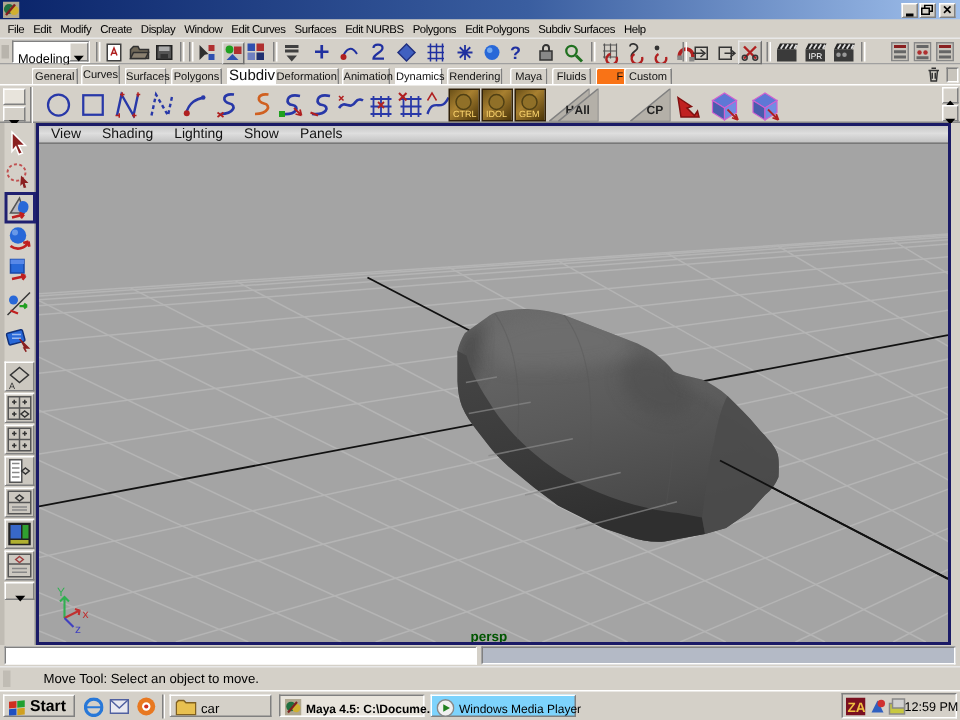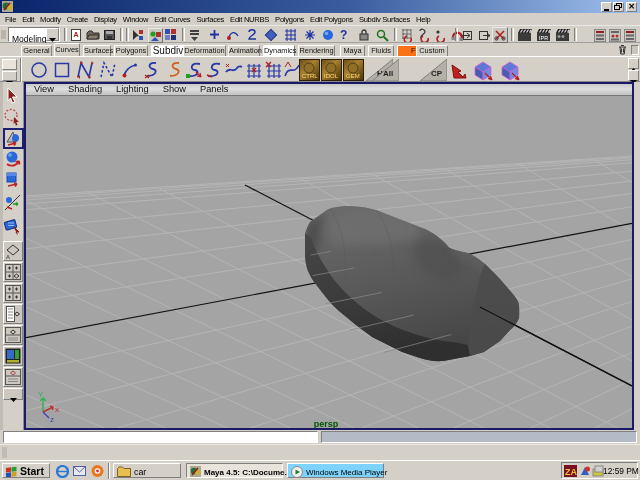--- a/index.html
+++ b/index.html
@@ -481,20 +481,21 @@
       <text x="326" y="427" font-size="9" font-weight="bold" fill="#005500" text-anchor="middle" font-family="Liberation Sans">persp</text>
     </svg>
   </div>
 <div class="abs" style="left:634px;top:82px;width:6px;height:348px;background:#d4d0c8"></div>
 <div class="abs" style="left:0;top:430px;width:640px;height:14px;background:#d4d0c8">
  <div class="abs sunken" style="left:3px;top:1px;width:315px;height:12px;background:#fff"></div>
  <div class="abs sunken" style="left:321px;top:1px;width:316px;height:12px;background:#b4bac6"></div>
 </div>
 <div class="abs" style="left:0;top:444px;width:640px;height:16px;background:#d4d0c8;border-top:1px solid #e8e8e8">
  <div class="abs" style="left:2px;top:2px;width:5px;height:11px;background:#c0bcb4"></div>
+ <div style="padding:2px 0 0 29px;font-size:8.8px;color:#000">Move Tool: Select an object to move.</div>
 </div>
 <div class="abs" style="left:0;top:460px;width:640px;height:20px;background:#d4d0c8;border-top:1px solid #fff">
     <div class="abs raised" style="left:2px;top:2px;width:48px;height:15px;background:#d4d0c8">
 <svg width="13" height="12" style="position:absolute;left:2px;top:1px">
         <g transform="skewY(-6)">
           <rect x="1" y="3" width="5" height="4.5" fill="#d03020"></rect>
           <rect x="6.5" y="3" width="5" height="4.5" fill="#20a030"></rect>
           <rect x="1" y="8" width="5" height="4.5" fill="#2050c0"></rect>
           <rect x="6.5" y="8" width="5" height="4.5" fill="#d0a020"></rect>
         </g>

